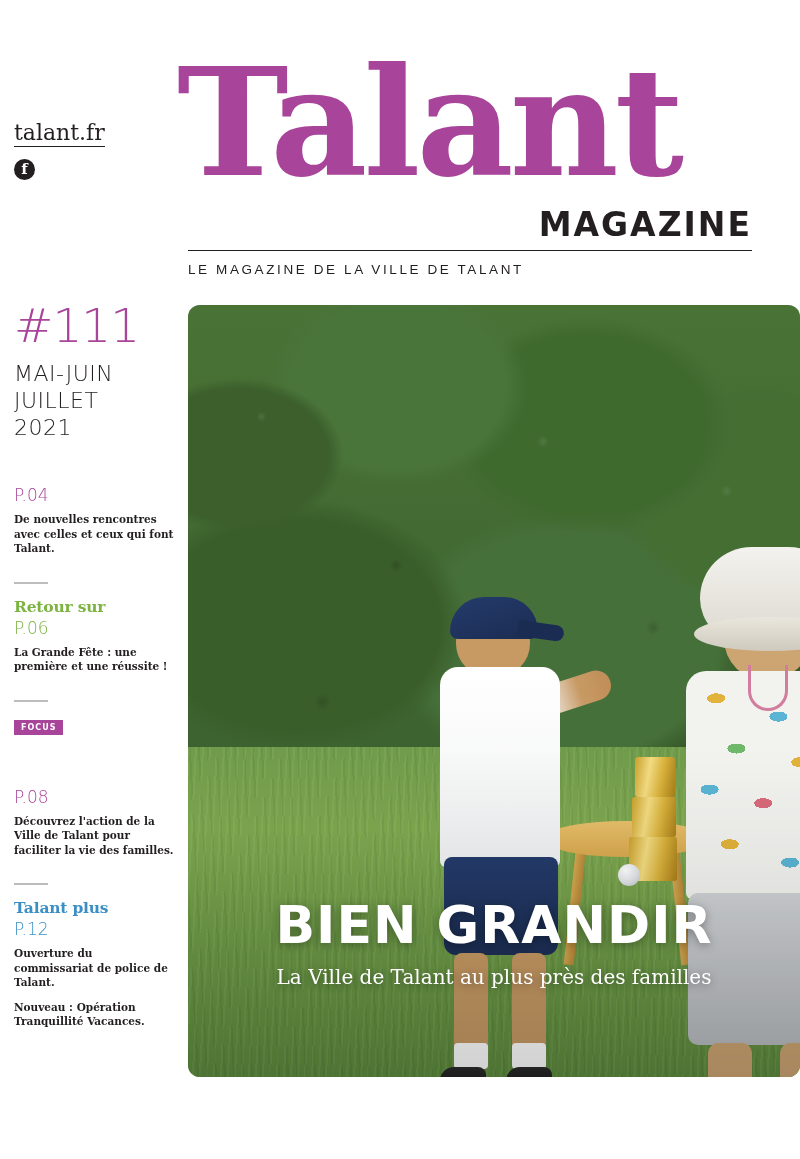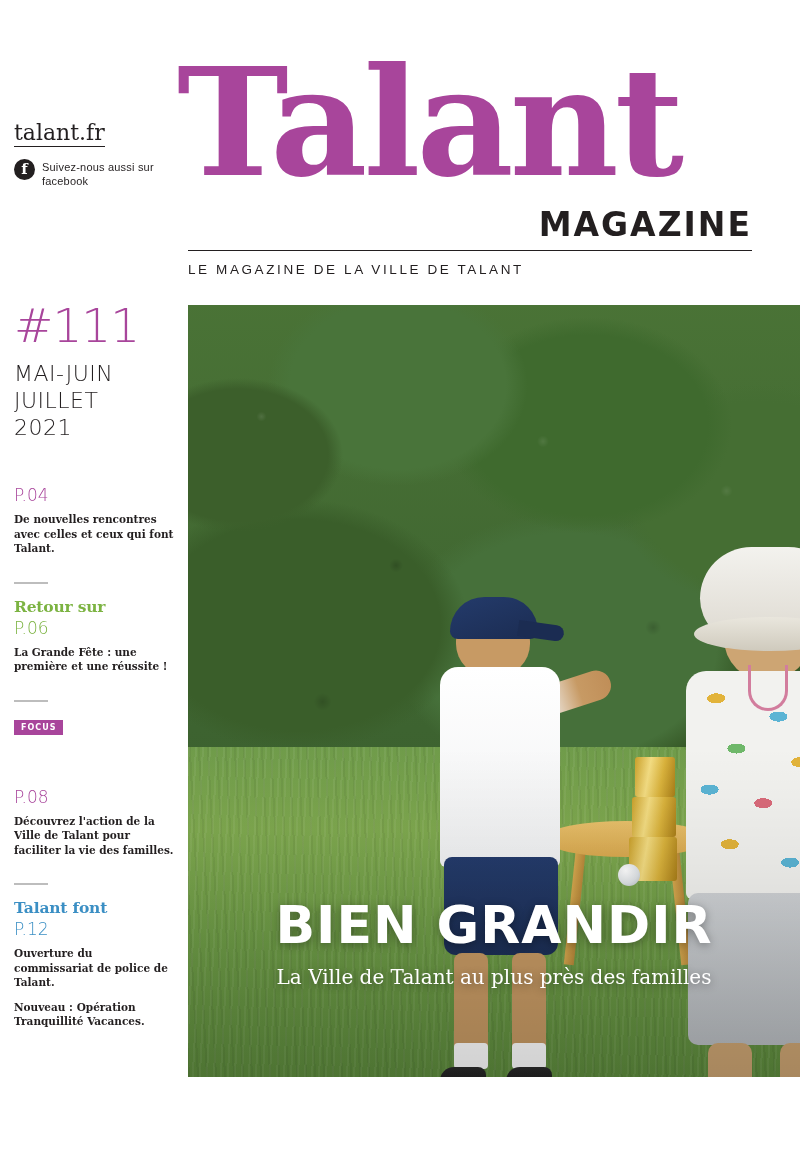--- a/index.html
+++ b/index.html
@@ -184,20 +184,21 @@
 
   
   .cover {
     position: absolute;
     left: 188px;
     top: 305px;
     width: 612px;
     height: 772px;
     overflow: hidden;
     background: #7aa05a;
+    border-radius: 12px;
   }
   .sky {
     position: absolute; left:0; top:0; width:100%; height:120px;
     background: linear-gradient(180deg,#cfe0ea 0%, #b9d2de 60%, #9bbf9a 100%);
   }
   .tree-mass {
     position: absolute; left: -20px; top: -10px; width: 660px; height: 620px;
     background:
       radial-gradient(ellipse 150px 110px at 70px 160px, #3c5f2b 0%, #3c5f2b 60%, rgba(60,95,43,0) 70%),
       radial-gradient(ellipse 180px 140px at 230px 90px, #49743a 0%, #49743a 60%, rgba(73,116,58,0) 72%),
@@ -327,21 +328,20 @@
 <body>
 
 <div class="page">
 
   <div class="masthead">
 
     <div class="brand-left">
       <div class="site-url">talant.fr</div>
       <div class="fb-row">
         <div class="fb-icon">f</div>
-        <div class="fb-text">Suivez-nous aussi sur facebook</div>
       </div>
     </div>
 
     <div class="title-main">Talant</div>
     <div class="title-sub">MAGAZINE</div>
     <div class="tagline-rule"></div>
     <div class="tagline">LE MAGAZINE DE LA VILLE DE TALANT</div>
   </div>
 
   <div class="left-col">
@@ -367,21 +367,21 @@
 
     <div class="toc-item">
       <div class="toc-sep"></div>
       <div class="focus-badge">FOCUS</div>
       <div class="toc-page purple">P.08</div>
       <div class="toc-desc">Découvrez l'action de la Ville de Talant pour faciliter la vie des familles.</div>
     </div>
 
     <div class="toc-item">
       <div class="toc-sep"></div>
-      <div class="toc-title blue">Talant font</div>
+      <div class="toc-title blue">Talant plus</div>
       <div class="toc-page blue">P.12</div>
       <div class="toc-desc">Ouverture du commissariat de police de Talant.</div>
       <div class="toc-extra">Nouveau : Opération Tranquillité Vacances.</div>
     </div>
   </div>
 
   <div class="cover">
     <div class="sky"></div>
     <div class="tree-mass"></div>
     <div class="tree-texture"></div>

